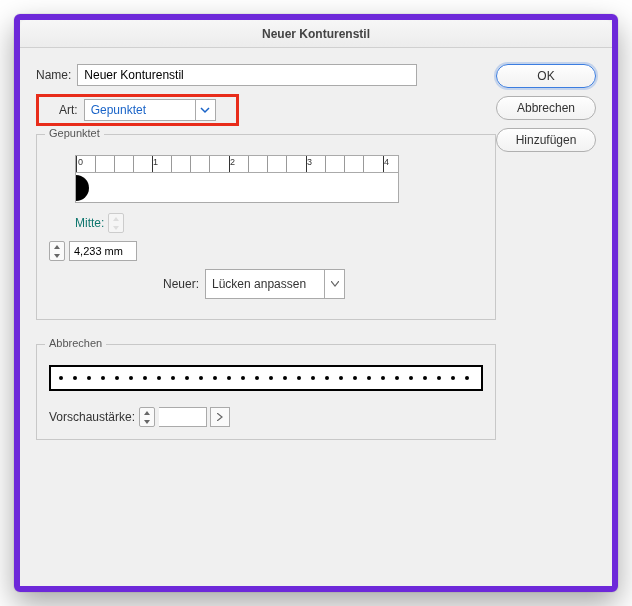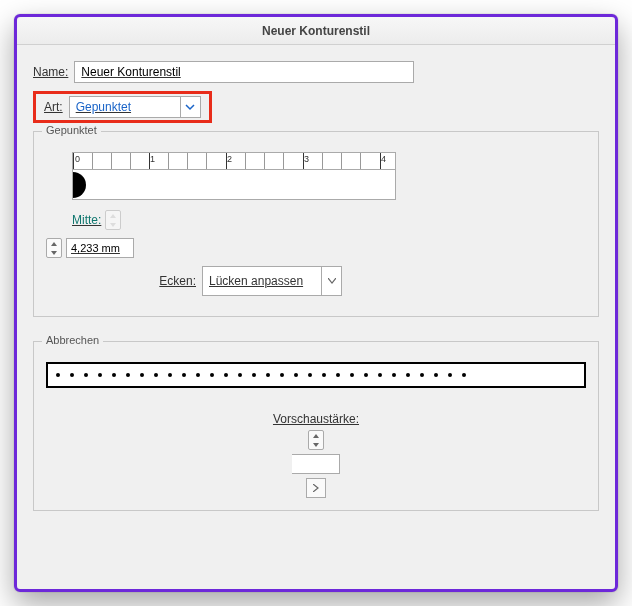--- a/index.html
+++ b/index.html
@@ -8,57 +8,56 @@
     padding: 14px;
     background: #fff;
     font-family: -apple-system, "Helvetica Neue", Arial, sans-serif;
     font-size: 12px;
     color: #333;
   }
   .window {
     width: 604px;
     height: 578px;
     background: #f0f0f0;
-    border: 3px solid #6d28d9;
+    border: 6px solid #6d28d9;
     border-radius: 6px;
     box-shadow: 0 12px 30px rgba(0,0,0,0.35), 0 0 0 1px rgba(0,0,0,0.05);
     position: relative;
   }
   .titlebar {
     height: 28px;
     border-bottom: 1px solid #d0d0d0;
     text-align: center;
     line-height: 28px;
     font-weight: 600;
     font-size: 12px;
     color: #444;
     background: linear-gradient(#f7f7f7, #ececec);
     border-radius: 6px 6px 0 0;
   }
   .content {
     display: flex;
     padding: 16px;
-    text-decoration: underline;
   }
   .left { flex: 1; }
   .right { width: 100px; display: flex; flex-direction: column; gap: 8px; }
   .row { display: flex; align-items: center; margin-bottom: 8px; }
   .label { color: #333; margin-right: 6px; }
   .txt-input {
     height: 22px;
     border: 1px solid #aaa;
     background: #fff;
     padding: 0 6px;
     font-size: 12px;
     font-family: inherit;
   }
   .name-input { width: 340px; }
   .highlight-box {
     border: 3px solid #e82c1a;
-    padding: 2px 8px;
+    padding: 2px 20px;
     display: inline-flex;
     align-items: center;
   }
   .select-wrap {
     position: relative;
     width: 132px;
     height: 22px;
     border: 1px solid #aaa;
     background: #fff;
     display: flex;
@@ -262,21 +261,21 @@
             <span>
                 <svg viewBox="0 0 6 4">
                   <path d="M0 0 L3 4 L6 0 Z" fill="#666"></path>
                 </svg>
               </span>
           </div>
           <input class="small-input" value="4,233 mm" style="">
         </div>
 
         <div class="subrow">
-          <span class="lbl">Ecken:</span>
+          <span class="lbl">Neuer:</span>
           <div class="ecken-select">
             <span class="val">Lücken anpassen</span>
             <span class="chev2">
               <svg width="8" height="6" viewBox="0 0 8 6">
                   <path d="M0 0 L4 5 L8 0" fill="none" stroke="#666" stroke-width="1.2"></path>
                 </svg>
             </span>
           </div>
         </div>
       </div>
@@ -308,21 +307,21 @@
             <span class="dot"></span>
             <span class="dot"></span>
             <span class="dot"></span>
             <span class="dot"></span>
             <span class="dot"></span>
             <span class="dot"></span>
             <span class="dot"></span>
             <span class="dot"></span>
             <span class="dot"></span>
         </div>
-        <div class="subrow" style="margin-top:24px; margin-bottom:0;flex-direction:column;">
+        <div class="subrow" style="margin-top:16px; margin-bottom:0;">
           <span>Vorschaustärke:</span>
           <div class="stepper">
             <span>
                 <svg viewBox="0 0 6 4">
                   <path d="M0 4 L3 0 L6 4 Z" fill="#666"></path>
                 </svg>
               </span>
             <span>
                 <svg viewBox="0 0 6 4">
                   <path d="M0 0 L3 4 L6 0 Z" fill="#666"></path>
@@ -332,14 +331,19 @@
           <input class="preview-thickness-input" style="">
           <div class="chev-right-btn">
             <svg width="6" height="8" viewBox="0 0 6 8">
                 <path d="M0 0 L5 4 L0 8" fill="none" stroke="#666" stroke-width="1.2"></path>
               </svg>
           </div>
         </div>
       </div>
     </div>
 
+    <div class="right">
+      <div class="btn btn-primary">OK</div>
+      <div class="btn">Abbrechen</div>
+      <div class="btn">Hinzufügen</div>
+    </div>
   </div>
 </div>
 
 </body></html>

